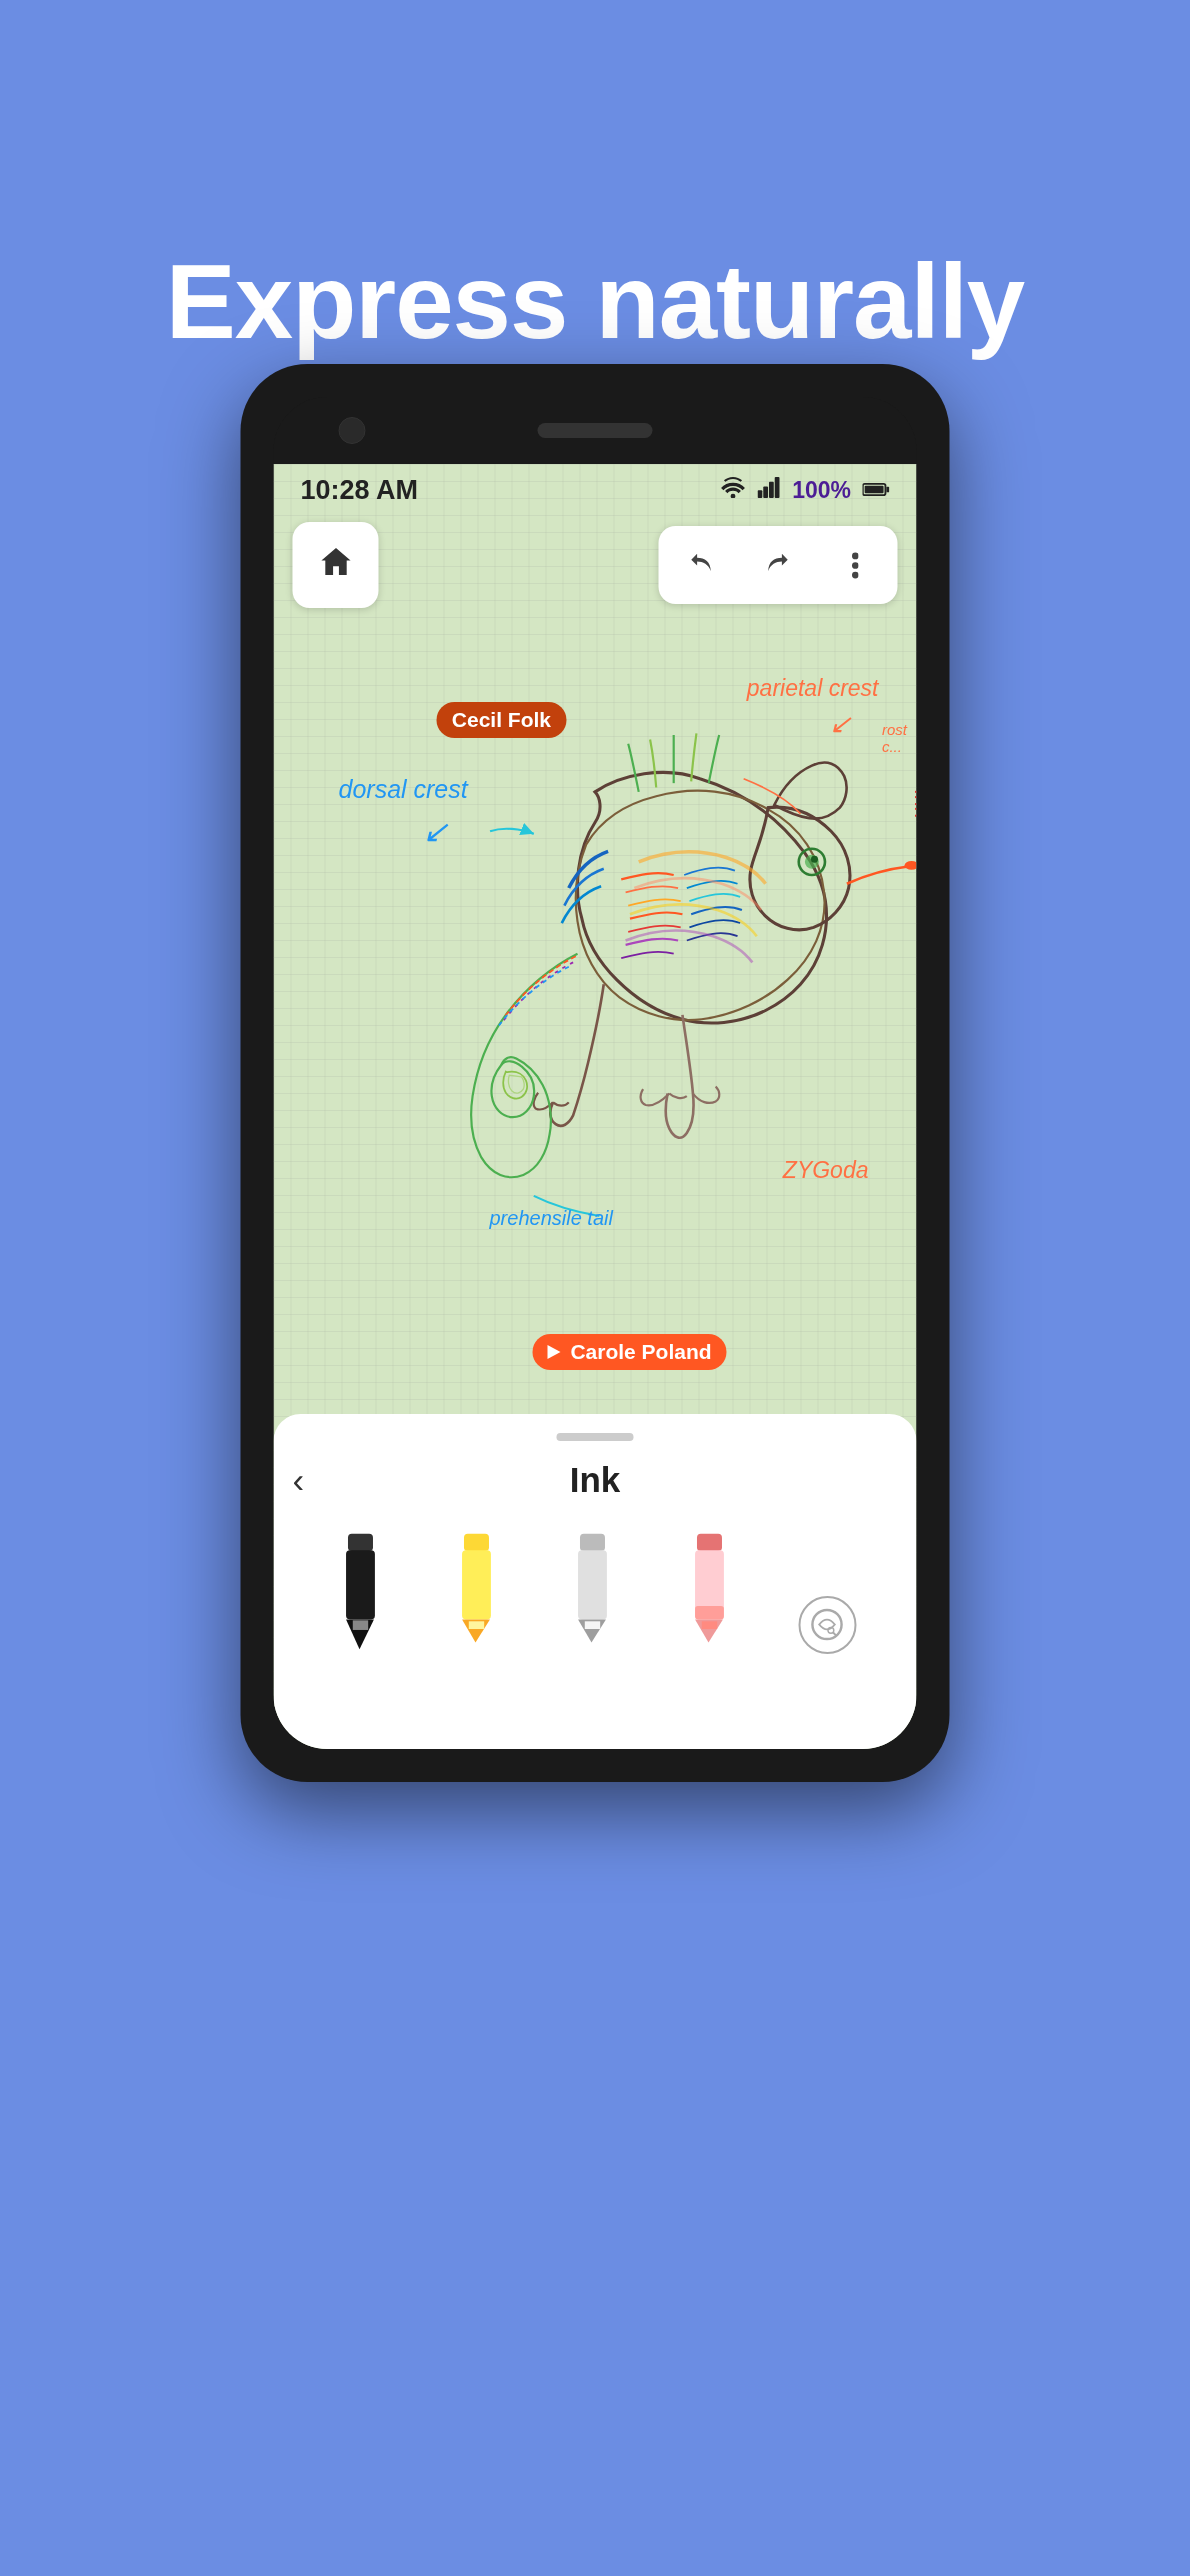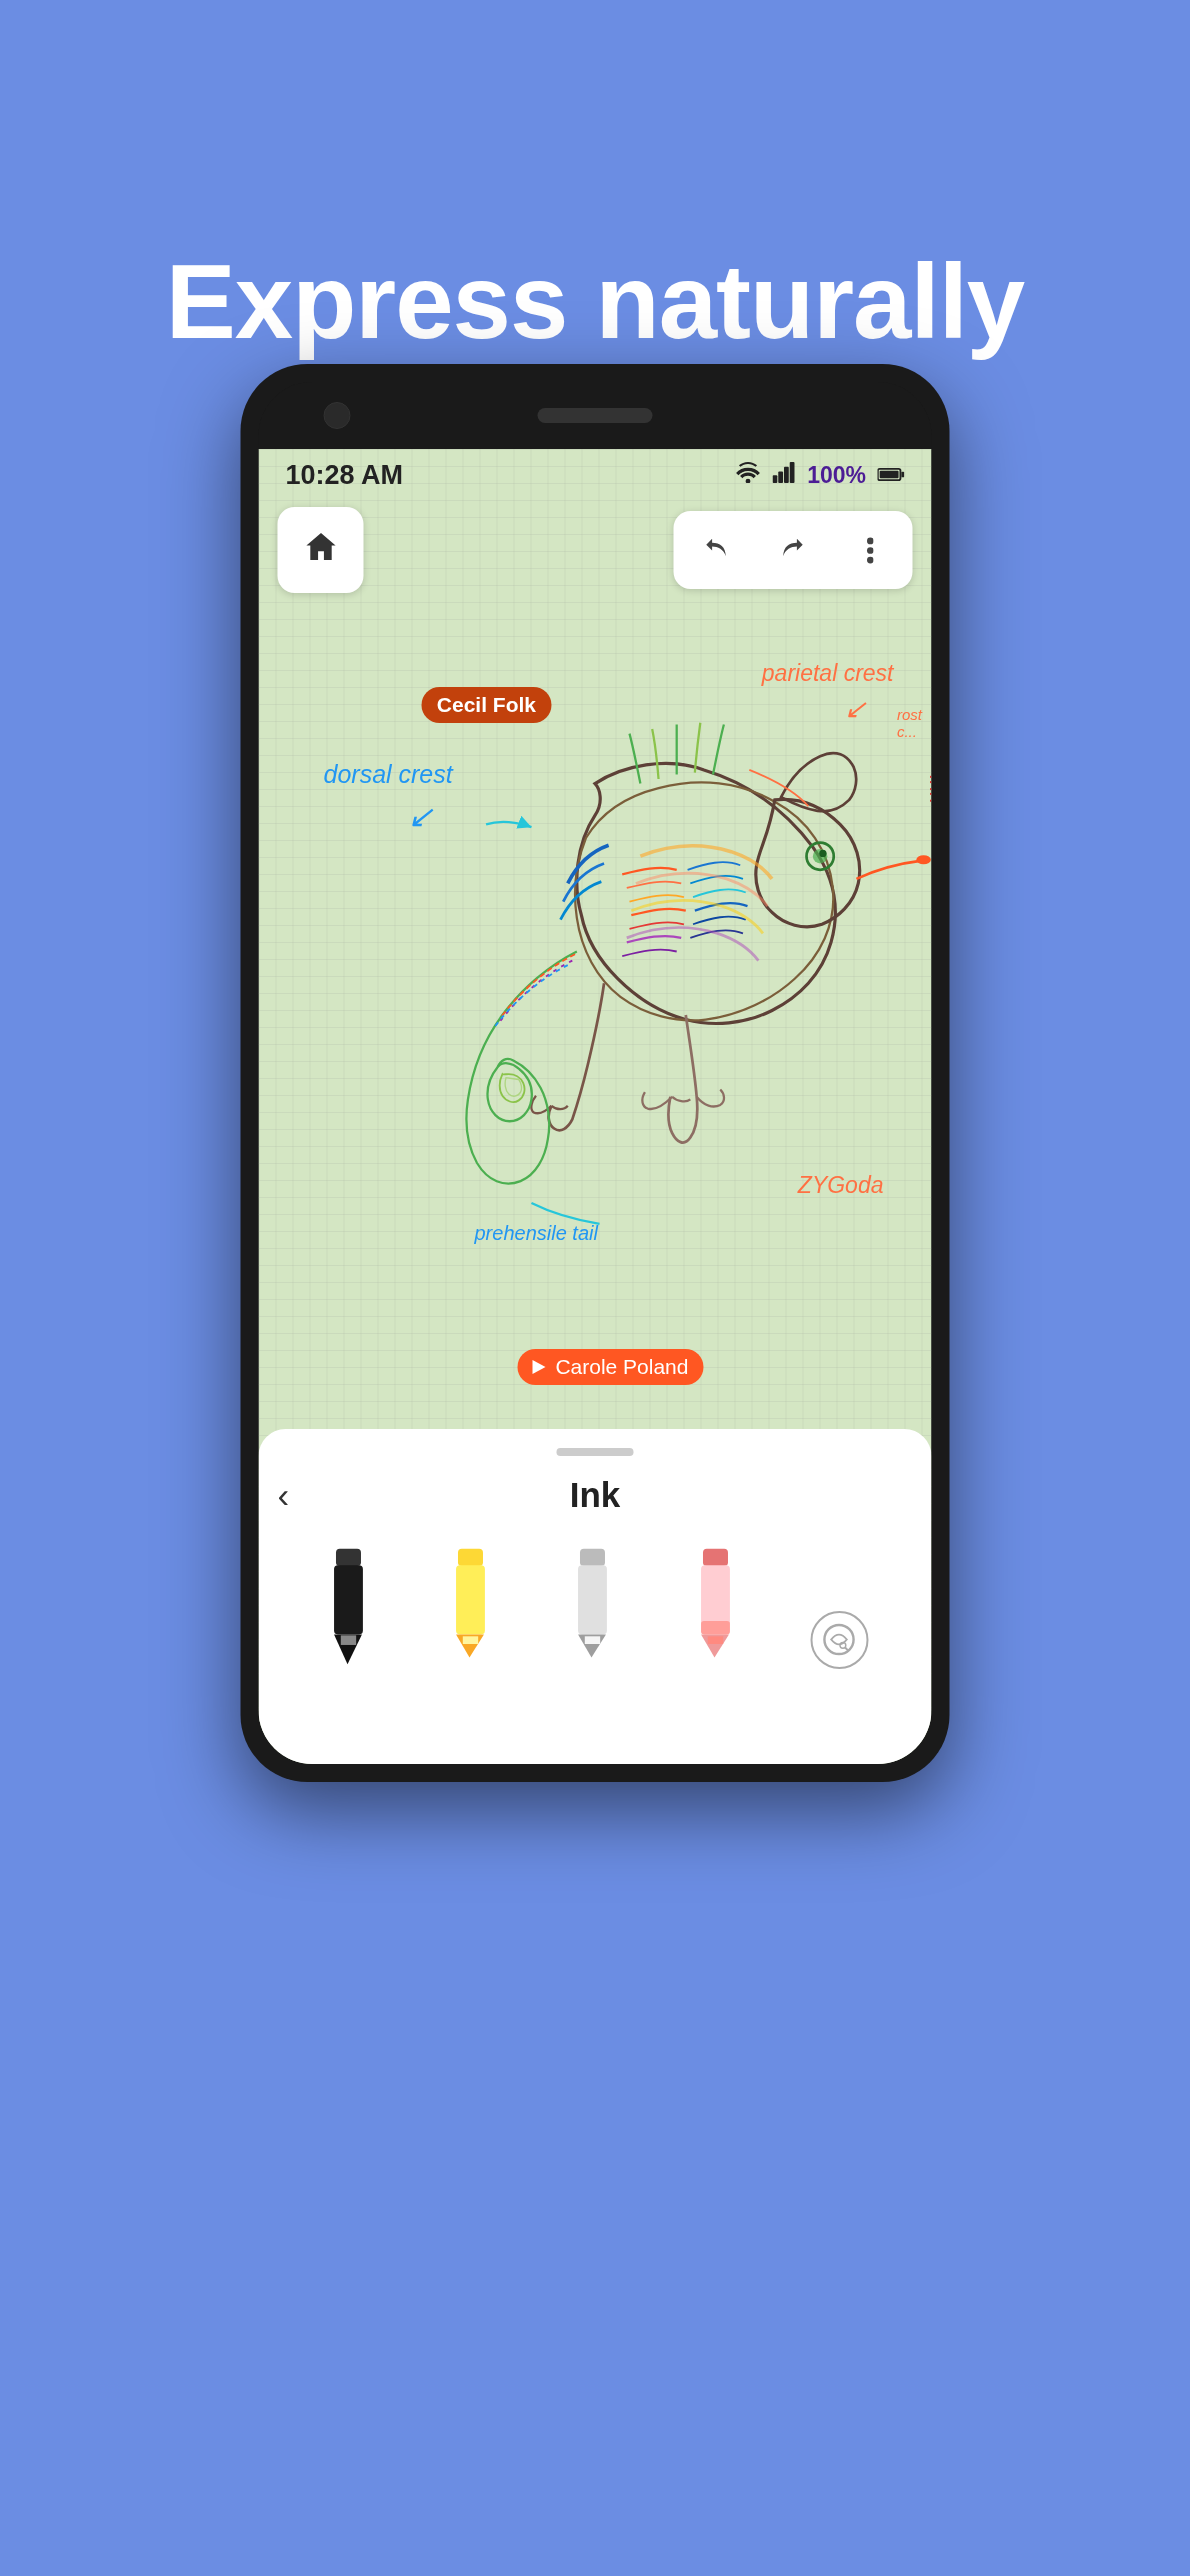--- a/index.html
+++ b/index.html
@@ -29,21 +29,21 @@
     .phone-frame {
       position: absolute;
       top: 364px;
       left: 50%;
       transform: translateX(-50%);
       width: 709px;
       height: 1418px;
       background: #1a1a1a;
       border-radius: 67px;
       box-shadow: 0 29px 77px rgba(0,0,0,0.5);
-      padding: 18px;
+      padding: 33px;
     }
 
     .phone-inner {
       width: 100%;
       height: 100%;
       background: #1a1a1a;
       border-radius: 54px;
       overflow: hidden;
       position: relative;
     }
@@ -243,21 +243,21 @@
     }
 
     
     .user-label-2 {
       position: absolute;
       bottom: 379px;
       left: 259px;
       background: #FF5722;
       color: white;
       font-size: 21px;
-      font-weight: 400;
+      font-weight: 700;
       padding: 5.8px 15.3px;
       border-radius: 19px;
       z-index: 6;
       display: flex;
       align-items: center;
       gap: 5.8px;
     }
 
     .play-triangle {
       width: 0;

